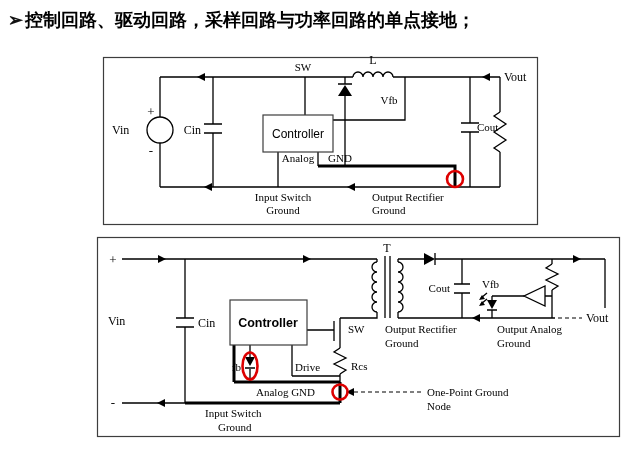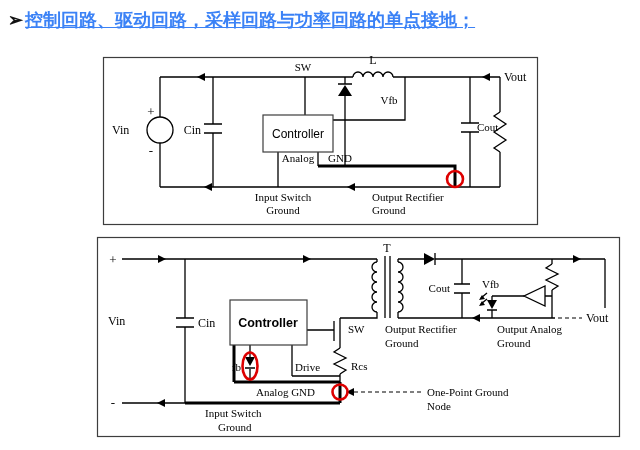--- a/index.html
+++ b/index.html
@@ -1,21 +1,21 @@
 <!DOCTYPE html>
 <html><head>
 <meta charset="utf-8">
 <style>
   html,body{margin:0;padding:0;background:#ffffff;}
   .stage{position:relative;width:640px;height:450px;background:#ffffff;overflow:hidden;
          font-family:"Liberation Sans",sans-serif;}
   .title-row{position:absolute;left:8px;top:9px;display:flex;gap:2px;
              font-weight:bold;font-size:18px;line-height:1.3;}
   .bullet{color:#111111;}
-  .title-text{color:#3b82f6;text-decoration:underline;}
+  .title-text{color:#000000;}
   svg{position:absolute;left:0;top:0;}
   .box{fill:#ffffff;stroke:#3d3d3d;stroke-width:1.2;}
   .wire{stroke:#000000;stroke-width:1.3;fill:none;}
   .wire-thick{stroke:#000000;stroke-width:3;fill:none;}
   .comp{stroke:#000000;stroke-width:1.3;fill:#ffffff;}
   .fillb{fill:#000000;stroke:none;}
   .dash{stroke:#000000;stroke-width:1.2;fill:none;stroke-dasharray:4 3;}
   .hl{fill:none;stroke-width:2.6;}
   .lbl{font-family:"Liberation Serif",serif;font-size:11px;fill:#000000;}
   .lbl12{font-family:"Liberation Serif",serif;font-size:12px;fill:#000000;}

